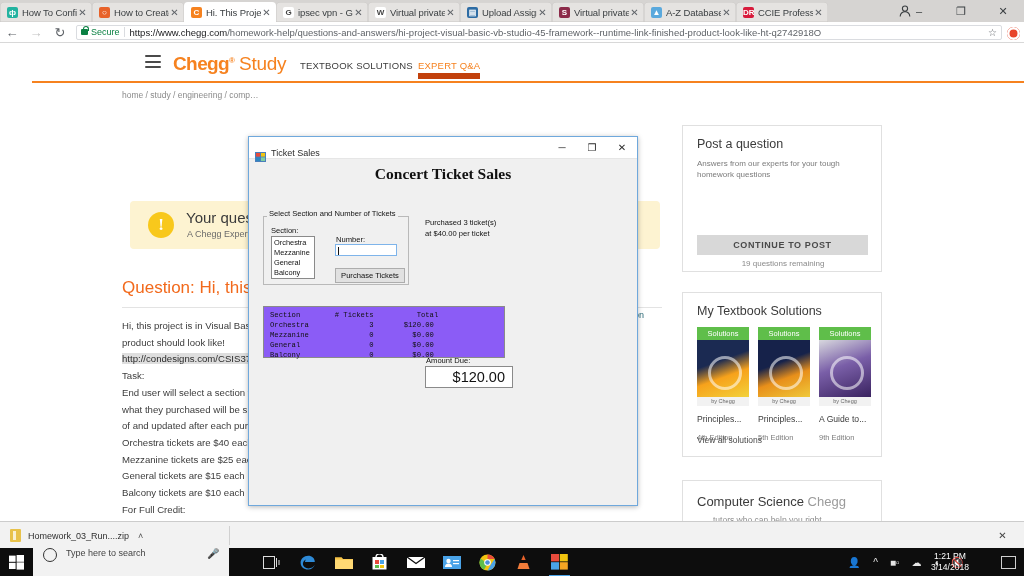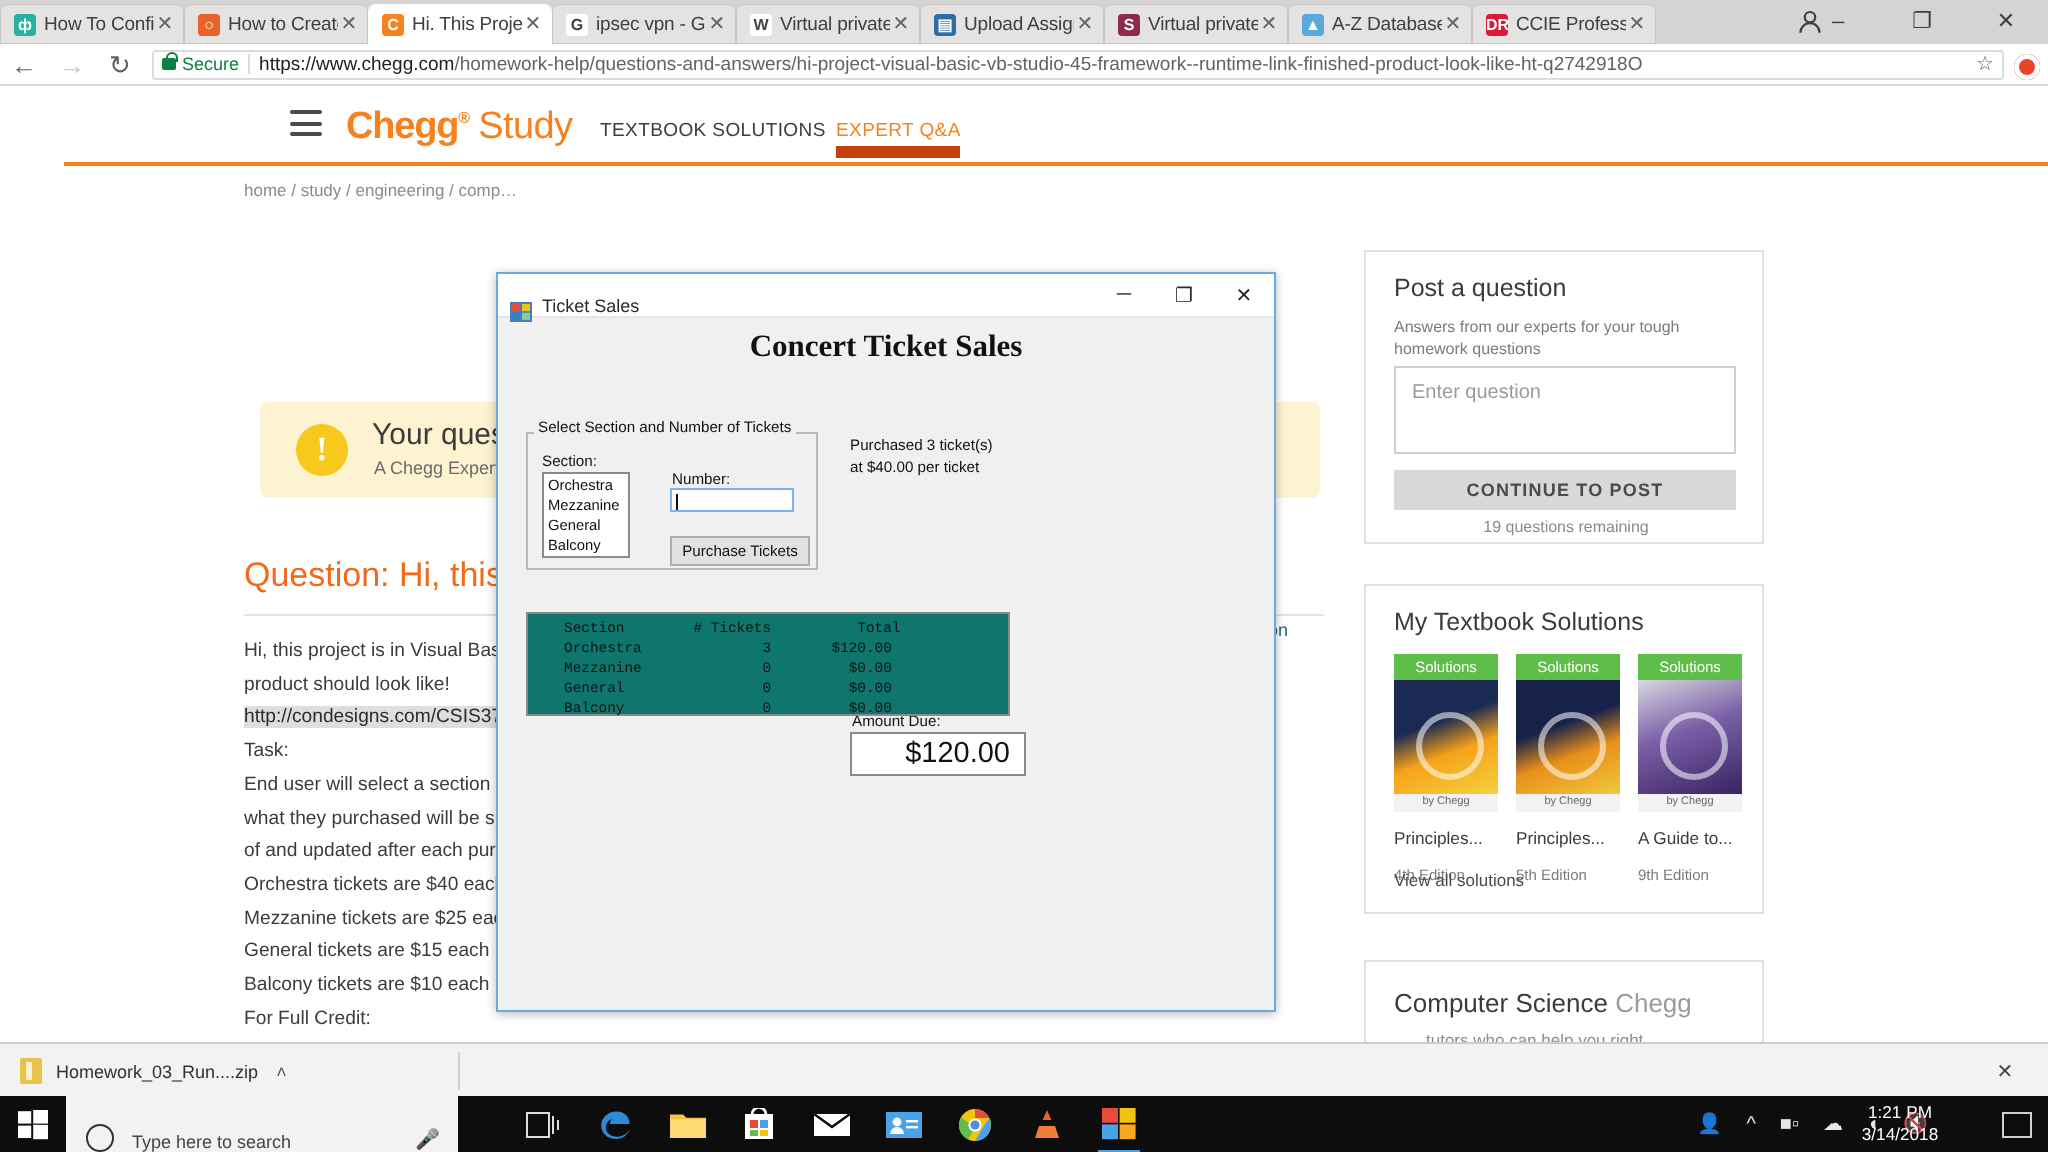--- a/index.html
+++ b/index.html
@@ -139,22 +139,22 @@
   .vbinput{position:absolute;left:86px;top:107px;width:62px;height:12px;background:#fff;
            border:1px solid #7eb4ea;box-sizing:border-box;}
   .vbinput .caret{position:absolute;left:2px;top:1.5px;width:1px;height:8px;background:#111;}
   .vbbutton{position:absolute;left:86px;top:131px;width:70px;height:15px;background:#e1e1e1;
             border:1px solid #adadad;box-sizing:border-box;font-size:7.6px;color:#111;
             display:flex;align-items:center;justify-content:center;}
   .vbnote{position:absolute;left:176px;top:81px;font-size:7.6px;color:#111;line-height:10.5px;white-space:nowrap;}
   .vbamount{position:absolute;left:176px;top:229px;width:88px;height:22px;background:#fff;
             border:1px solid #8a8a8a;box-sizing:border-box;text-align:right;padding-right:7px;
             font-size:14.5px;color:#111;line-height:21px;}
-  .vbsummary{position:absolute;left:14px;top:169px;width:242px;height:52px;background:#0f766e;
-             border:1px solid #8a8a8a;box-sizing:border-box;padding:3px 0 0 18px;
+  .vbsummary{position:absolute;left:14px;top:169px;width:242px;height:52px;background:#8b5cf6;
+             border:1px solid #8a8a8a;box-sizing:border-box;padding:3px 0 0 6px;
              font-family:"Liberation Mono",monospace;font-size:7.2px;color:#111;line-height:10px;}
   .vbsummary .row{white-space:pre;}
 
   
   .shelf{position:absolute;left:0;top:521px;width:1024px;height:27px;background:#f2f2f2;
          border-top:1px solid #ccc;}
   .dlitem{position:absolute;left:10px;top:4px;height:19px;display:flex;align-items:center;}
   .dlicon{width:11px;height:13px;background:#e8c24a;border-radius:1px;margin-right:7px;position:relative;}
   .dlicon:after{content:"";position:absolute;left:3px;top:2px;width:3px;height:9px;
                 background:#fff;opacity:.75;}
@@ -163,21 +163,21 @@
   .dlsep{position:absolute;left:229px;top:4px;width:1px;height:19px;background:#d0d0d0;}
   .showall{position:absolute;right:42px;top:4px;width:73px;height:19px;background:#fff;
            border:1px solid #c6c6c6;box-sizing:border-box;font-size:9px;color:#303030;
            display:flex;align-items:center;justify-content:center;margin-top:46px;}
   .shelfclose{position:absolute;right:12px;top:4px;width:19px;height:19px;font-size:10px;
               color:#444;display:flex;align-items:center;justify-content:center;}
 
   
   .taskbar{position:absolute;left:0;top:548px;width:1024px;height:28px;background:#0d0d0d;}
   .startbtn{position:absolute;left:0;top:0;width:33px;height:28px;display:flex;align-items:center;justify-content:center;}
-  .tbsearch{position:absolute;left:33px;top:0;width:196px;height:28px;background:#f2f2f2;display:flex;align-items:flex-end;}
+  .tbsearch{position:absolute;left:33px;top:0;width:196px;height:28px;background:#f2f2f2;display:flex;align-items:flex-start;}
   .tbsearch .circ{width:12px;height:12px;border:1.6px solid #333;border-radius:50%;margin:0 9px 0 10px;}
   .tbsearch .ph{font-size:9px;color:#444;flex:1 1 auto;}
   .tbsearch .mic{font-size:10px;color:#444;margin-right:9px;}
   .tbicons{position:absolute;left:262px;top:0;height:28px;display:flex;align-items:center;gap:17px;}
   .tbi{width:19px;height:19px;position:relative;display:flex;align-items:center;justify-content:center;}
   .tbi .running{position:absolute;left:-1px;bottom:-5px;width:21px;height:2px;background:#4aa3e8;}
   .tray{position:absolute;right:60px;top:0;height:28px;display:flex;align-items:center;gap:12px;}
   .tray span{color:#e6e6e6;font-size:10px;}
   .clock{position:absolute;right:42px;top:3px;width:0;}
   .clocktxt{position:absolute;right:0;top:0;text-align:center;width:64px;font-size:8.6px;color:#fff;line-height:11px;}
@@ -322,21 +322,20 @@
           <p>General tickets are $15 each</p>
           <p>Balcony tickets are $10 each</p>
           <p>For Full Credit:</p>
           <p>Program must be well docum</p>
         </div>
     </div>
 
     <div class="card" id="card-post">
       <h3>Post a question</h3>
       <div class="sub">Answers from our experts for your tough homework questions</div>
-      <div class="qinput">Enter question</div>
       <div class="postbtn">CONTINUE TO POST</div>
       <div class="remaining">19 questions remaining</div>
     </div>
 
     <div class="card" id="card-books">
       <h3>My Textbook Solutions</h3>
       <div class="books" id="books">
           <div class="book">
             <div class="bflag">Solutions</div>
             <div class="bcover a">

